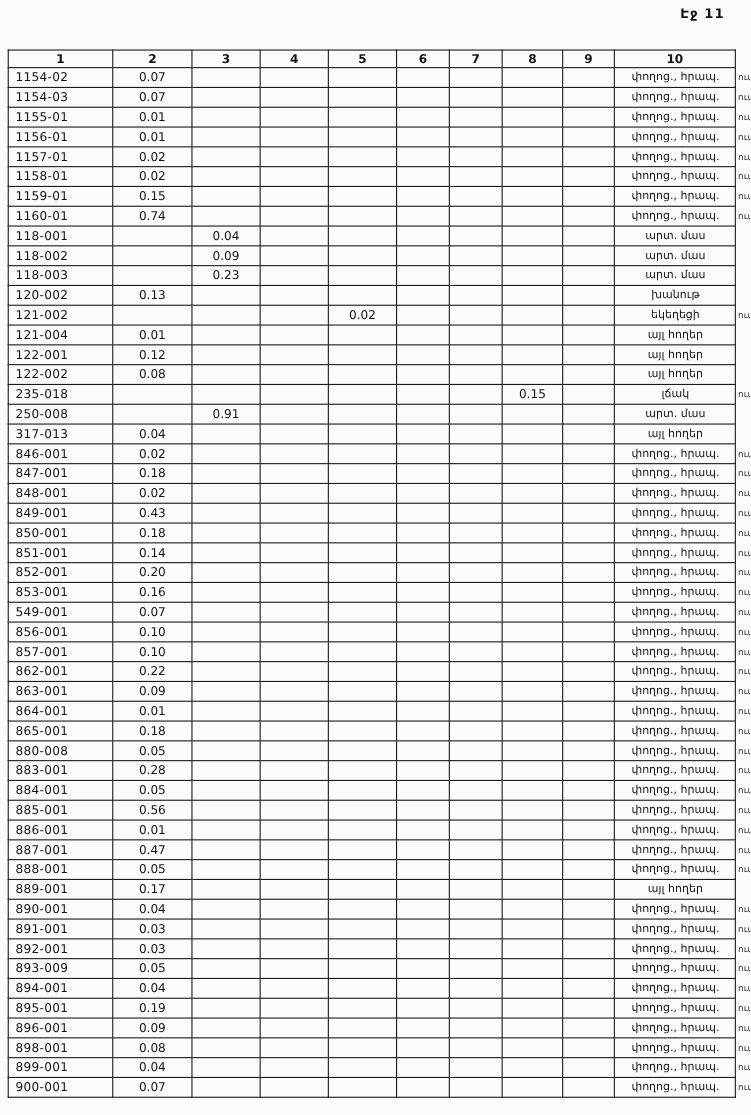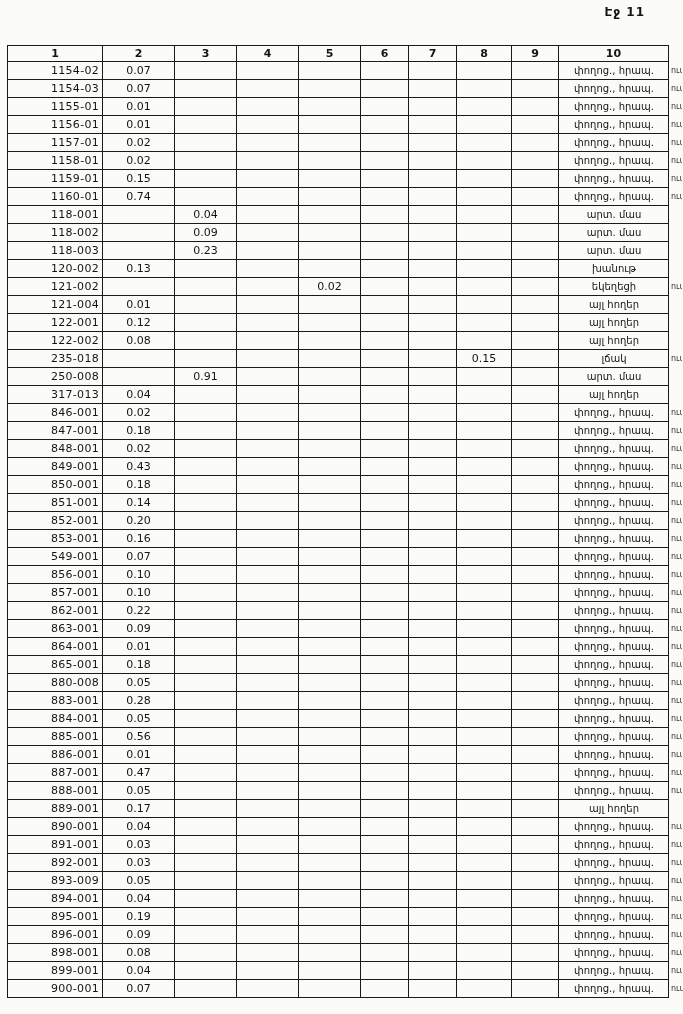--- a/index.html
+++ b/index.html
@@ -12,21 +12,21 @@
     width: 683px;
     height: 1014px;
     background: #fbfbf8;
     overflow: hidden;
     font-family: "DejaVu Sans", sans-serif;
     color: #141414;
   }
   .page-label {
     position: absolute;
     top: 5px;
-    right: 38px;
+    right: 24px;
     font-size: 12px;
     font-weight: bold;
     letter-spacing: 1px;
   }
   table.doc-table {
     position: absolute;
     top: 45px;
     left: 7px;
     border-collapse: collapse;
     table-layout: fixed;
@@ -43,21 +43,21 @@
   }
   .doc-table td {
     border: 1px solid #1a1a1a;
     height: 17px;
     font-size: 11px;
     padding: 0 3px;
     white-space: nowrap;
     overflow: hidden;
     vertical-align: middle;
   }
-  .doc-table td.c1  { text-align: right; padding-left: 6px; letter-spacing: 0.3px; }
+  .doc-table td.c1  { text-align: left; padding-left: 6px; letter-spacing: 0.3px; }
   .doc-table td.c2  { text-align: center; }
   .doc-table td.c3  { text-align: center; }
   .doc-table td.c4  { text-align: center; }
   .doc-table td.c5  { text-align: center; }
   .doc-table td.c6  { text-align: center; }
   .doc-table td.c7  { text-align: center; }
   .doc-table td.c8  { text-align: center; }
   .doc-table td.c9  { text-align: center; }
   .doc-table td.c10 { text-align: center; font-size: 10px; padding-left: 4px; }
   .doc-table .margin-cell {

